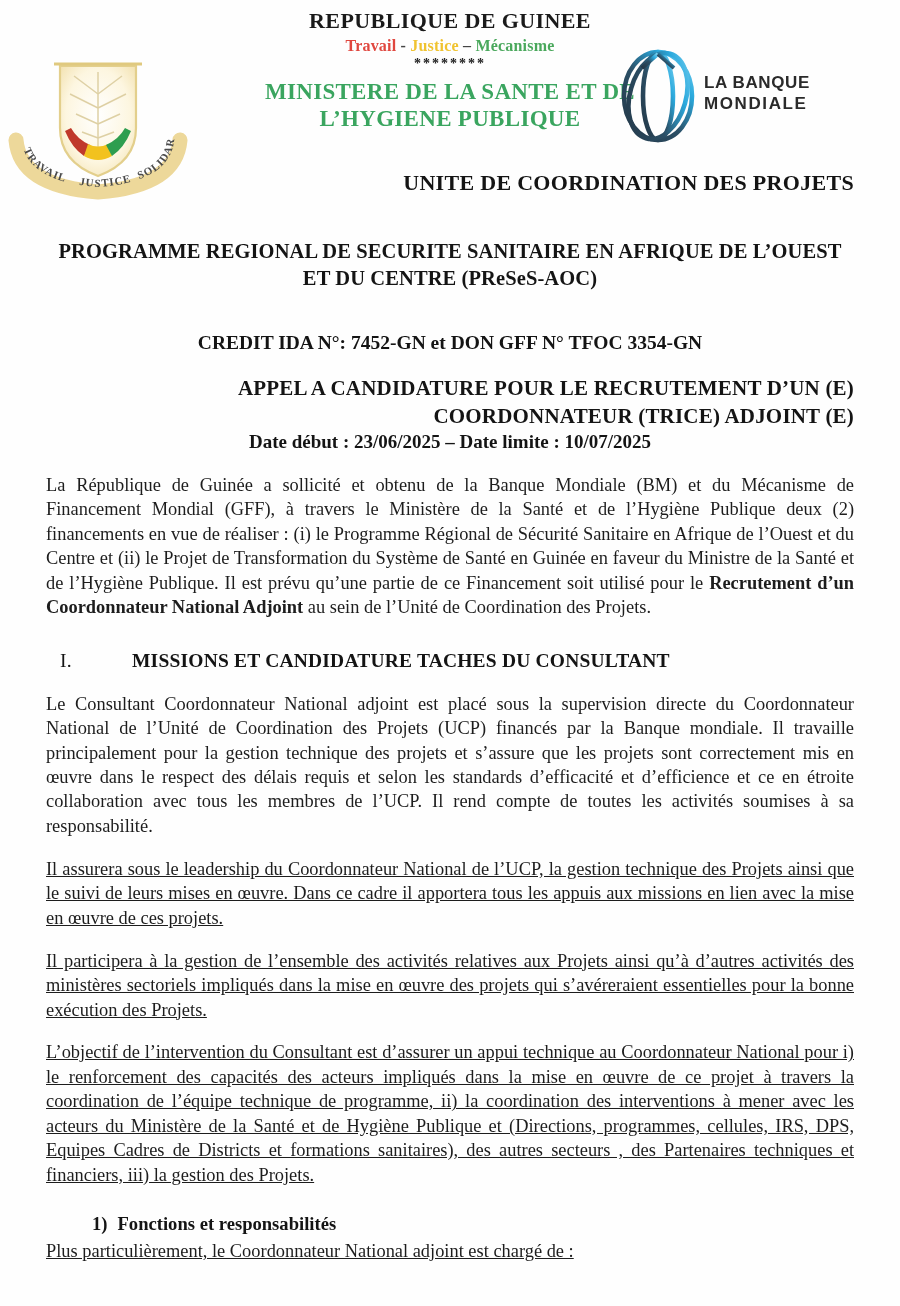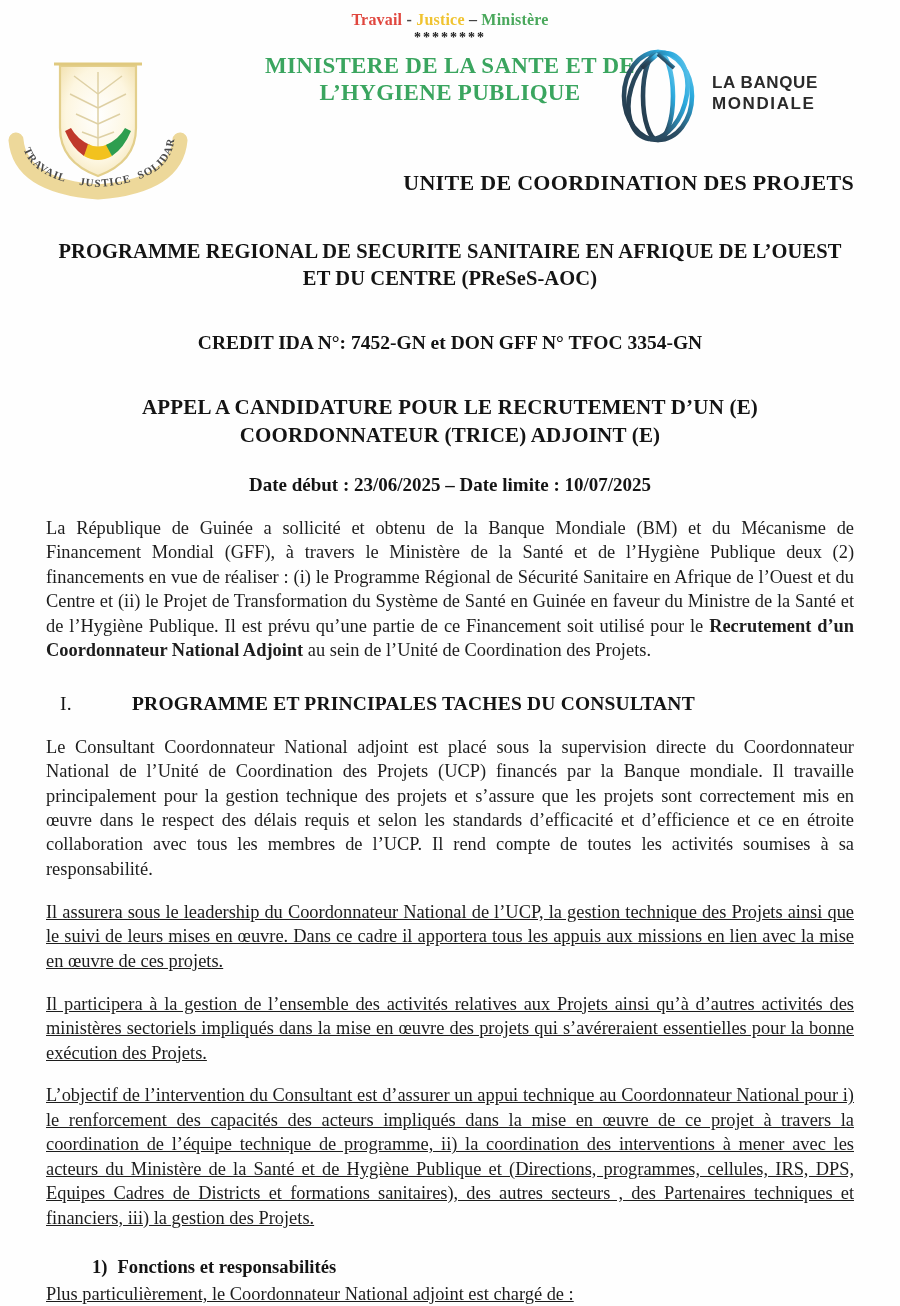--- a/index.html
+++ b/index.html
@@ -37,21 +37,20 @@
     height: 165px;
   }
   .wb-logo {
     position: absolute;
     right: 12px;
     top: 44px;
     width: 230px;
     height: 100px;
     display: flex;
     align-items: center;
-    gap: 8px;
   }
   .wb-globe { width: 92px; height: 100px; flex: 0 0 auto; }
   .wb-text {
     font-family: "Liberation Sans", "DejaVu Sans", sans-serif;
     font-weight: 700;
     color: #2a2a2a;
     line-height: 1.22;
     letter-spacing: 0.6px;
     font-size: 17px;
   }
@@ -123,30 +122,29 @@
     color: #141414;
   }
   .credit-line {
     margin-top: 40px;
     text-align: center;
     font-weight: 700;
     font-size: 19.5px;
     color: #141414;
   }
   .appel-title {
-    margin-top: 39px;
-    text-align: center;
+    margin-top: 20px;
+    text-align: right;
     font-weight: 700;
     font-size: 21px;
     line-height: 1.35;
     letter-spacing: 0.2px;
     color: #141414;
   }
   .dates {
-    margin-top: 24px;
     text-align: center;
     font-weight: 700;
     font-size: 19px;
     color: #141414;
   }
 
   
   .para {
     margin-top: 20px;
     text-align: justify;
@@ -236,22 +234,23 @@
         <text font-family="Liberation Serif, serif" font-size="11" font-weight="700" fill="#4a4a4a" letter-spacing="1">
           <textPath href="#ribbonpath" startOffset="40%">JUSTICE</textPath>
         </text>
         <text font-family="Liberation Serif, serif" font-size="11" font-weight="700" fill="#4a4a4a" letter-spacing="1">
           <textPath href="#ribbonpath" startOffset="72%">SOLIDARITE</textPath>
         </text>
       </svg>
     </div>
 
     <div class="head-center">
+      <div class="rep-title">REPUBLIQUE DE GUINEE</div>
       <div class="devise">
-        <span class="t">Travail</span><span class="d"> - </span><span class="j">Justice</span><span class="d"> – </span><span class="s">Ministère</span>
+        <span class="t">Travail</span><span class="d"> - </span><span class="j">Justice</span><span class="d"> – </span><span class="s">Mécanisme</span>
       </div>
       <div class="stars">********</div>
       <div class="ministere">
         <div>MINISTERE DE LA SANTE ET DE</div>
         <div>L’HYGIENE PUBLIQUE</div>
       </div>
     </div>
 
     <div class="wb-logo">
       <svg class="wb-globe" viewBox="0 0 92 100" aria-hidden="true">
@@ -299,21 +298,21 @@
     <div>APPEL A CANDIDATURE POUR LE RECRUTEMENT D’UN (E)</div>
     <div>COORDONNATEUR (TRICE) ADJOINT (E)</div>
   </div>
 
   <div class="dates">Date début : 23/06/2025 – Date limite : 10/07/2025</div>
 
   <p class="para"><span>La République de Guinée a sollicité et obtenu de la Banque Mondiale (BM) et du Mécanisme de Financement Mondial (GFF), à travers le Ministère de la Santé et de l’Hygiène Publique deux (2) financements en vue de réaliser : (i) le Programme Régional de Sécurité Sanitaire en Afrique de l’Ouest et du Centre et (ii) le Projet de Transformation du Système de Santé en Guinée en faveur du Ministre de la Santé et de l’Hygiène Publique.  Il est prévu qu’une partie de ce Financement soit utilisé pour le </span><b>Recrutement d’un Coordonnateur National Adjoint</b><span> au sein de l’Unité de Coordination des Projets.</span></p>
 
   <div class="section-head">
     <span class="num">I.</span>
-    <span>PROGRAMME ET PRINCIPALES TACHES DU CONSULTANT</span>
+    <span>MISSIONS ET CANDIDATURE TACHES DU CONSULTANT</span>
   </div>
 
   <p class="para">Le Consultant Coordonnateur National adjoint est placé sous la supervision directe du Coordonnateur National de l’Unité de Coordination des Projets (UCP) financés par la Banque mondiale. Il travaille principalement pour la gestion technique des projets et s’assure que les projets sont correctement mis en œuvre dans le respect des délais requis et selon les standards d’efficacité et d’efficience et ce en étroite collaboration avec tous les membres de l’UCP. Il rend compte de toutes les activités soumises à sa responsabilité.</p>
   <p class="para tight">Il assurera sous le leadership du Coordonnateur National de l’UCP, la gestion technique des Projets ainsi que le suivi de leurs mises en œuvre. Dans ce cadre il apportera tous les appuis aux missions en lien avec la mise en œuvre de ces projets.</p>
   <p class="para tight">Il participera à la gestion de l’ensemble des activités relatives aux Projets ainsi qu’à d’autres activités des ministères sectoriels impliqués dans la mise en œuvre des projets qui s’avéreraient essentielles pour la bonne exécution des Projets.</p>
   <p class="para tight">L’objectif de l’intervention du Consultant est d’assurer un appui technique au Coordonnateur National pour i) le renforcement des capacités des acteurs impliqués dans la mise en œuvre de ce projet à travers la coordination de l’équipe technique de programme, ii) la coordination des interventions à mener avec les acteurs du Ministère de la Santé et de Hygiène Publique et (Directions, programmes, cellules, IRS, DPS, Equipes Cadres de Districts et formations sanitaires), des autres secteurs , des Partenaires techniques et financiers, iii) la gestion des Projets.</p>
 
   <div class="sub-head">
     <span class="n">1)</span><span>Fonctions et responsabilités</span>
   </div>

